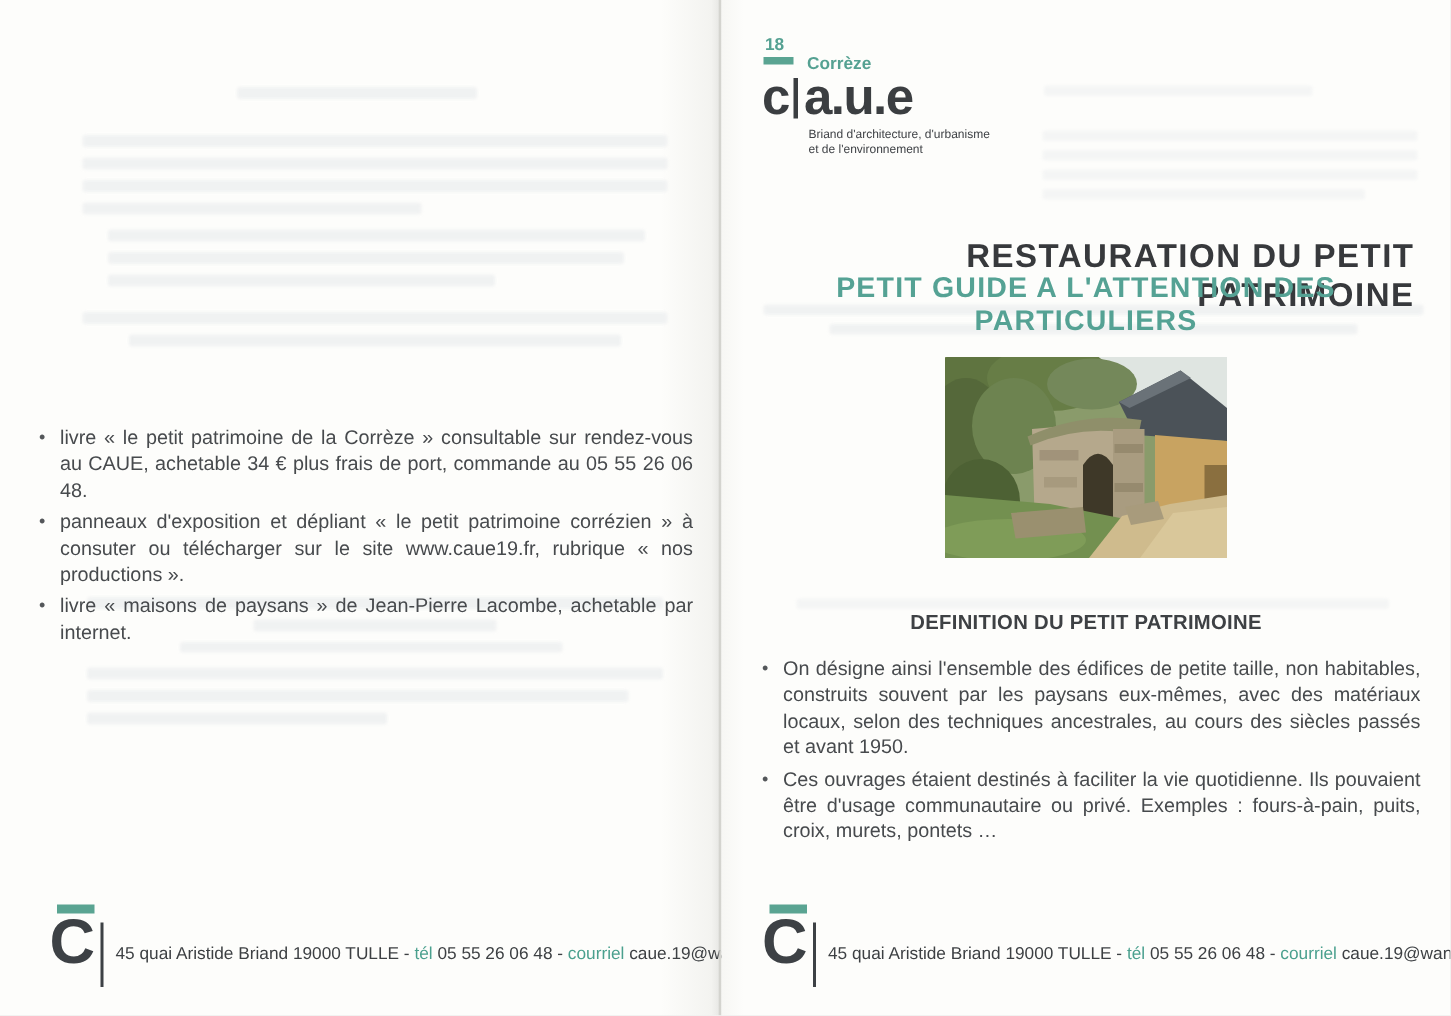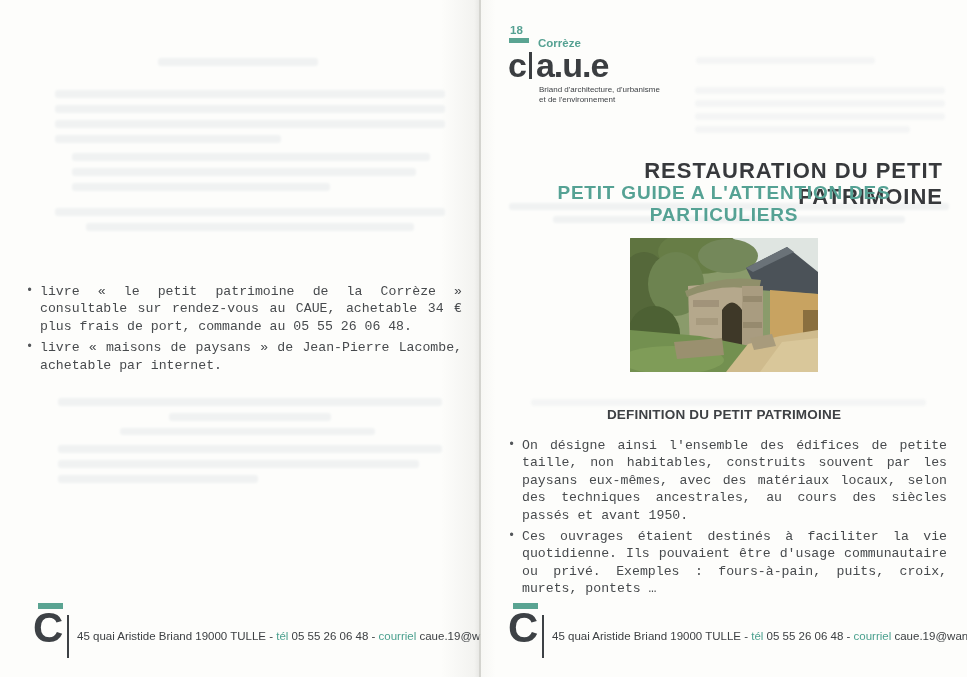--- a/index.html
+++ b/index.html
@@ -18,21 +18,21 @@
   .gl{height:8px;border-radius:2px;background:#e7eaec;margin-bottom:7px;}
   .gl.sm{height:7px;margin-bottom:6px;}
   .gl.c{margin-left:auto;margin-right:auto;}
   .ghost.faint{opacity:.38;}
 
   
   .section-heading{
     position:absolute;left:0;right:0;margin:0;text-align:center;
     font-size:13.5px;font-weight:bold;color:#3e4144;letter-spacing:.2px;
   }
-  .bullets{position:absolute;font-family:Liberation Mono, monospace;}
+  .bullets{position:absolute;}
   .bullet{position:relative;padding-left:15px;text-align:justify;
     font-size:13.2px;line-height:17.4px;margin-bottom:4px;color:#474a4d;}
   .dot::before{content:"\2022";position:absolute;left:1px;top:0;font-size:12px;color:#54575a;}
 
   
   .doc-title{position:absolute;left:8px;right:8px;margin:16px;text-align:right;
     font-size:22px;font-weight:bold;color:#37393c;letter-spacing:1px;}
   .doc-subtitle{position:absolute;left:8px;right:8px;margin:0;text-align:center;
     font-size:19px;font-weight:bold;color:#55a294;letter-spacing:.8px;}
 
@@ -91,20 +91,21 @@
     </div>
     <div class="ghost" style="left:58px;top:445px;width:384px;">
       <div class="gl" style="width:100%;"></div>
         <div class="gl" style="width:94%;"></div>
       <div class="gl" style="width:52%;"></div>
     </div>
 
 
     <div class="bullets" style="left:25px;top:283px;width:437px;">
       <div class="bullet dot"><span>livre « le petit patrimoine de la Corrèze » consultable sur rendez-vous au CAUE, achetable 34 € plus frais de port, commande au 05 55 26 06 48.</span></div>
+      <div class="bullet dot"><span>panneaux d'exposition et dépliant « le petit patrimoine corrézien » à consuter ou télécharger sur le site www.caue19.fr, rubrique « nos productions ».</span></div>
       <div class="bullet dot"><span>livre « maisons de paysans » de Jean-Pierre Lacombe, achetable par internet.</span></div>
     </div>
 
     <div class="footer" style="left:33px;">
       <div class="f-bar"></div>
       <div class="f-c">C</div>
       <div class="f-rule"></div>
       <div class="f-text"><span>45 quai Aristide Briand 19000 TULLE - </span><span class="teal">tél</span><span> 05 55 26 06 48 - </span><span class="teal">courriel</span><span> caue.19@wanadoo.fr</span></div>
     </div>
   </div>

